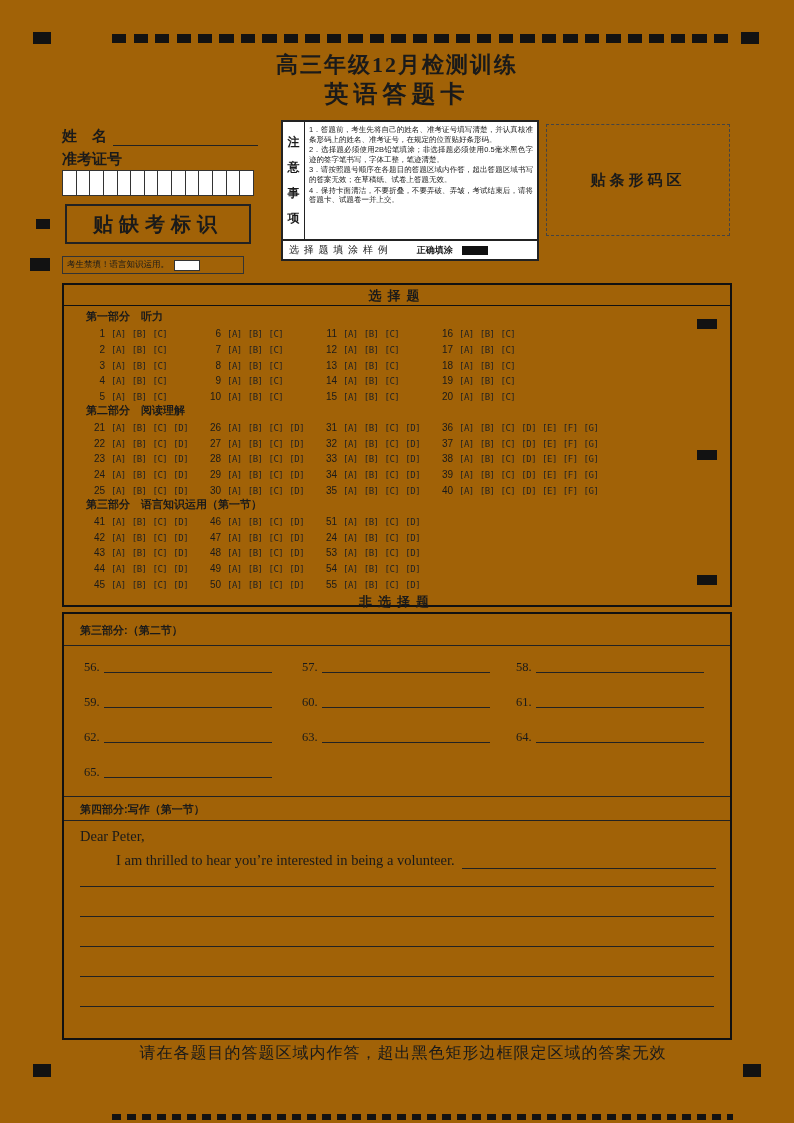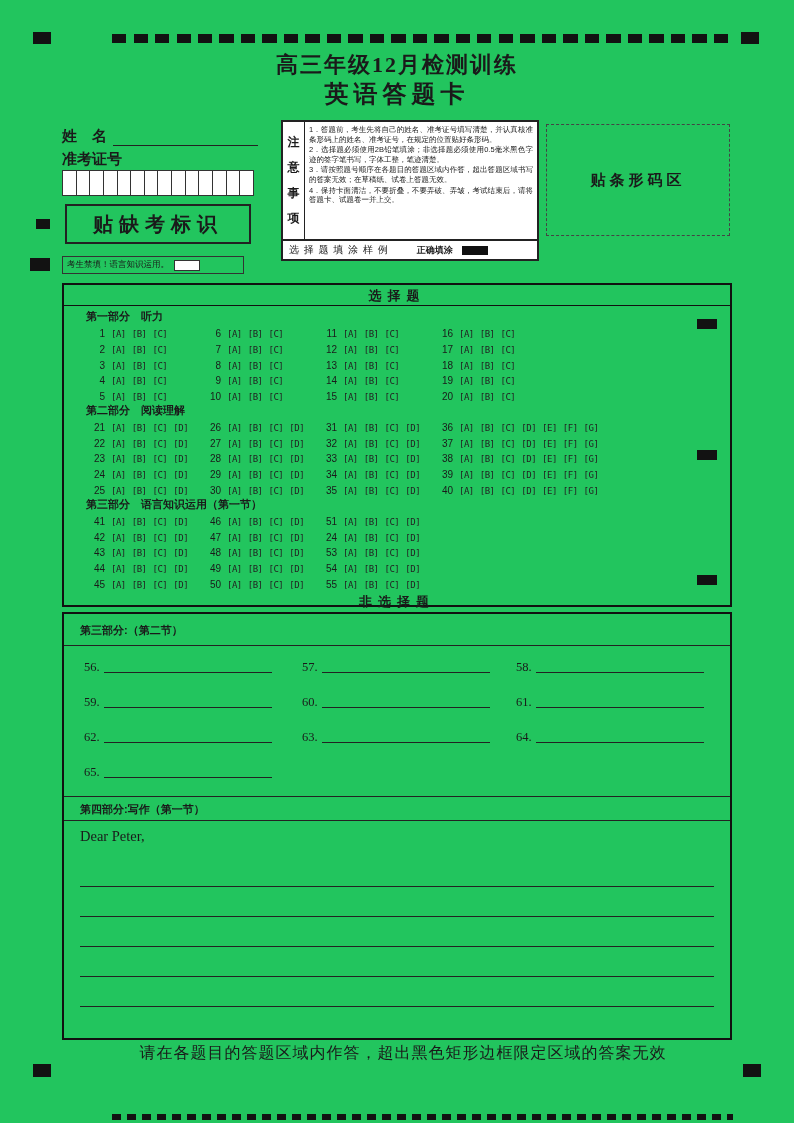--- a/index.html
+++ b/index.html
@@ -1,18 +1,18 @@
 <!DOCTYPE html>
 <html><head>
 <meta charset="utf-8">
 <style>
   * { margin:0; padding:0; box-sizing:border-box; }
   html,body { background:#ffffff; }
   body { width:794px; height:1123px; font-family:"Liberation Sans",sans-serif; color:#1a1a1a; }
-  .page { position:relative; width:794px; height:1123px; background:#22c55e; overflow:hidden; }
+  .page { position:relative; width:794px; height:1123px; background:#a16207; overflow:hidden; }
 
   
   .mark { position:absolute; background:#121212; }
   .m-tl { left:33px; top:32px; width:18px; height:12px; }
   .m-tr { left:741px; top:32px; width:18px; height:12px; }
   .m-l1 { left:36px; top:219px; width:14px; height:10px; }
   .m-l2 { left:30px; top:258px; width:20px; height:13px; }
   .m-r1 { left:697px; top:319px; width:20px; height:10px; }
   .m-r2 { left:697px; top:450px; width:20px; height:10px; }
   .m-r3 { left:697px; top:575px; width:20px; height:10px; }
@@ -282,20 +282,24 @@
           <span class="bnum">64.</span>
           <div class="bline"></div>
         </div>
         <div class="blank-item" style="left: 20px; top: 151px;">
           <span class="bnum">65.</span>
           <div class="bline"></div>
         </div>
       </div>
     <div class="part4-header">第四部分:写作（第一节）</div>
     <div class="salutation">Dear Peter,</div>
+    <div class="opening-row">
+      <span>I am thrilled to hear you’re interested in being a volunteer.</span>
+      <div class="fill-line"></div>
+    </div>
     <div>
         <div class="wline" style="top: 272px;"></div>
         <div class="wline" style="top: 302px;"></div>
         <div class="wline" style="top: 332px;"></div>
         <div class="wline" style="top: 362px;"></div>
         <div class="wline" style="top: 392px;"></div>
       </div>
   </div>
 
   <div class="footer-note">请在各题目的答题区域内作答，超出黑色矩形边框限定区域的答案无效</div>

